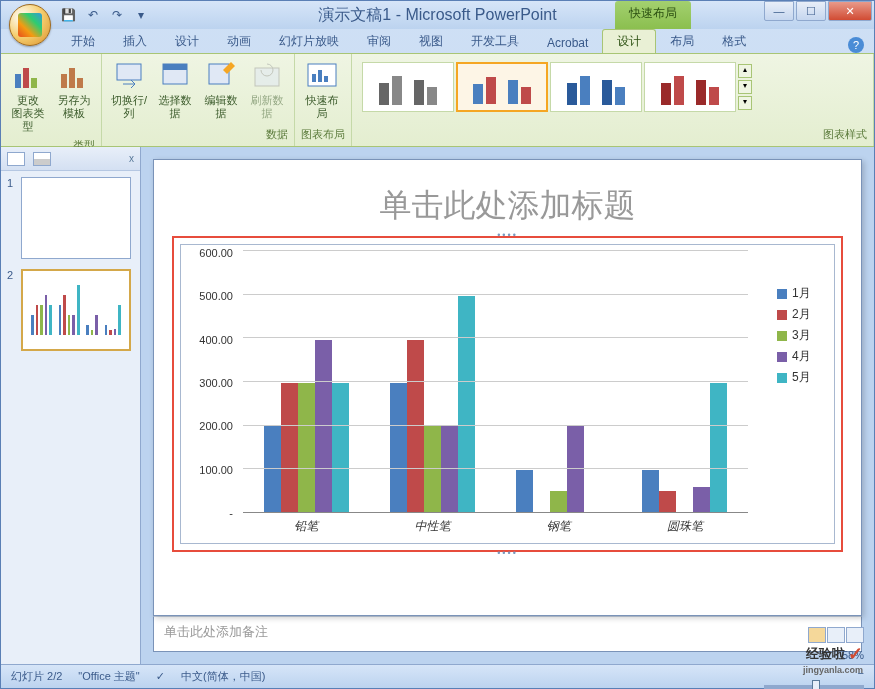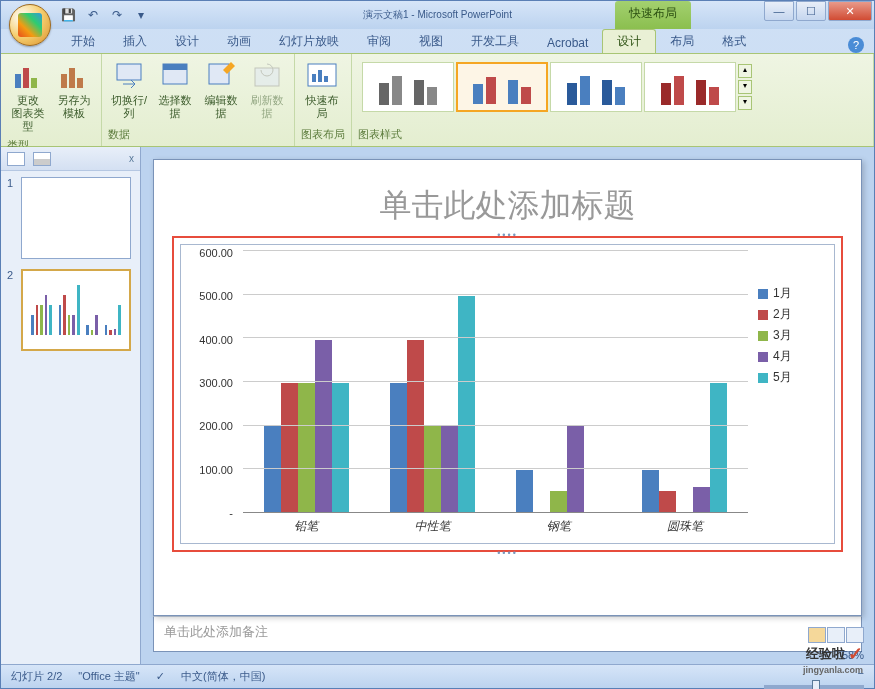--- a/index.html
+++ b/index.html
@@ -5,37 +5,37 @@
     * { margin: 0; padding: 0; box-sizing: border-box; font-family: "Microsoft YaHei", Arial, sans-serif; }
     body { width: 875px; height: 689px; background: #fff; overflow: hidden; position: relative; }
     
     
     .window-frame { width: 100%; height: 100%; border: 1px solid #5a7fb5; display: flex; flex-direction: column; background: linear-gradient(#cfe0f5, #b8d0ec); }
     .titlebar { height: 28px; background: linear-gradient(#d6e5f8, #bcd3ef); display: flex; align-items: center; position: relative; }
     .office-btn { width: 42px; height: 42px; position: absolute; left: 8px; top: 3px; z-index: 10; background: radial-gradient(circle at 30% 30%, #fff, #f5ce6e, #d98f2b); border-radius: 50%; border: 1px solid #a06b1f; box-shadow: 0 1px 2px rgba(0,0,0,0.3); }
     .office-btn::after { content: ""; position: absolute; left: 8px; top: 8px; width: 24px; height: 24px; background: linear-gradient(45deg,#e74c1c,#f39c12,#2ecc71,#3498db); border-radius: 3px; }
     .qat { margin-left: 58px; display: flex; gap: 4px; align-items: center; }
     .qat-btn { width: 20px; height: 20px; display: flex; align-items: center; justify-content: center; font-size: 12px; color: #3a5a8a; }
-    .title-text { position: absolute; left: 50%; transform: translateX(-50%); font-size: 10px; color: #3a5a8a; }
+    .title-text { position: absolute; left: 50%; transform: translateX(-50%); font-size: 16px; color: #3a5a8a; }
     .context-tab { position: absolute; left: 614px; top: 0; height: 28px; padding: 4px 14px 0; background: linear-gradient(#a3d06f,#8bbf4f); color: #2c5012; font-size: 12px; border-radius: 3px 3px 0 0; }
     .win-controls { position: absolute; right: 2px; top: 0; display: flex; }
     .win-btn { width: 30px; height: 20px; background: linear-gradient(#e8eef8,#c5d6ef); border: 1px solid #8fa8ce; border-radius: 0 0 2px 2px; margin-left: 2px; display: flex; align-items: center; justify-content: center; font-size: 11px; color: #3a5a8a; }
     .win-btn.close { width: 44px; background: linear-gradient(#e89a8a,#d14b33); color: #fff; }
     
     
     .tabs { height: 24px; display: flex; align-items: flex-end; padding-left: 56px; gap: 0; background: transparent; }
     .tab { padding: 3px 14px; font-size: 12px; color: #3a5a8a; cursor: pointer; }
     .tab.active { background: #e9f0d5; border: 1px solid #a8c575; border-bottom: none; border-radius: 3px 3px 0 0; color: #2c5012; }
     .help-icon { margin-left: auto; margin-right: 10px; width: 16px; height: 16px; background: #4a8cd6; border-radius: 50%; color: #fff; font-size: 11px; display: flex; align-items: center; justify-content: center; }
     
     
     .ribbon { height: 94px; background: linear-gradient(#eff5e3,#e4eed0); border-top: 1px solid #a8c575; border-bottom: 1px solid #a8c575; display: flex; }
     .ribbon-group { border-right: 1px solid #c5d9a8; padding: 4px 6px 2px; display: flex; flex-direction: column; }
     .group-content { flex: 1; display: flex; gap: 4px; align-items: flex-start; }
-    .group-label { text-align: left; font-size: 11px; color: #5a7a3a; padding: 2px 0; }
+    .group-label { text-align: right; font-size: 11px; color: #5a7a3a; padding: 2px 0; }
     .big-btn { width: 42px; display: flex; flex-direction: column; align-items: center; gap: 2px; padding: 2px; font-size: 11px; color: #3a5a2a; text-align: center; line-height: 1.2; }
     .big-btn .icon { width: 32px; height: 32px; display: flex; align-items: center; justify-content: center; }
     .chart-style-gallery { display: flex; gap: 2px; align-items: center; padding: 4px; }
     .style-thumb { width: 92px; height: 50px; background: #fff; border: 1px solid #c5d9a8; display: flex; align-items: flex-end; justify-content: center; gap: 3px; padding: 6px; }
     .style-thumb.selected { border: 2px solid #f5a623; background: #fdf5e6; }
     .style-thumb .bar { width: 10px; }
     .gallery-more { width: 14px; display: flex; flex-direction: column; gap: 2px; }
     .gallery-more div { height: 14px; border: 1px solid #a8c575; background: #eff5e3; font-size: 8px; text-align: center; }
     
     
@@ -63,21 +63,21 @@
     .plot-area { flex: 1; position: relative; padding: 8px 10px 30px 62px; }
     .y-axis { position: absolute; left: 0; top: 8px; bottom: 30px; width: 58px; }
     .y-tick { position: absolute; right: 6px; font-size: 11px; color: #333; transform: translateY(-50%); }
     .grid-line { position: absolute; left: 62px; right: 10px; border-top: 1px solid #ccc; }
     .bars-area { position: absolute; left: 62px; right: 10px; bottom: 30px; top: 8px; display: flex; }
     .cat-group { flex: 1; display: flex; align-items: flex-end; justify-content: center; gap: 0; position: relative; font-style: italic; }
     .cat-group .bar { width: 17px; }
     .cat-label { position: absolute; bottom: -22px; font-size: 12px; color: #333; width: 100%; text-align: center; }
     .x-baseline { position: absolute; left: 62px; right: 10px; bottom: 30px; border-top: 1px solid #888; }
     .legend { width: 76px; padding: 40px 8px 0 0; }
-    .legend-item { display: flex; align-items: center; gap: 5px; font-size: 12px; color: #333; margin-bottom: 4px; }
+    .legend-item { display: flex; align-items: center; gap: 5px; font-size: 12px; color: #333; margin-bottom: 4px; margin-left: 19px; }
     .legend-sw { width: 10px; height: 10px; }
     
     .notes { height: 36px; background: #fff; border: 1px solid #7a93b8; border-top: 1px solid #c5d0e0; margin-top: 0; padding: 6px 10px; font-size: 13px; color: #999; }
     
     .statusbar { height: 24px; background: linear-gradient(#d6e5f8,#bcd3ef); border-top: 1px solid #8fa8ce; display: flex; align-items: center; padding: 0 10px; font-size: 11px; color: #3a5a8a; gap: 16px; }
     .status-right { margin-left: auto; display: flex; align-items: flex-end; gap: 6px; flex-direction: column; }
     .view-btns { display: flex; gap: 1px; }
     .view-btn { width: 18px; height: 16px; background: #e8eff9; border: 1px solid #8fa8ce; }
     .view-btn.active { background: #f5d89a; }
     .zoom-slider { width: 100px; height: 4px; background: #8fa8ce; position: relative; }

